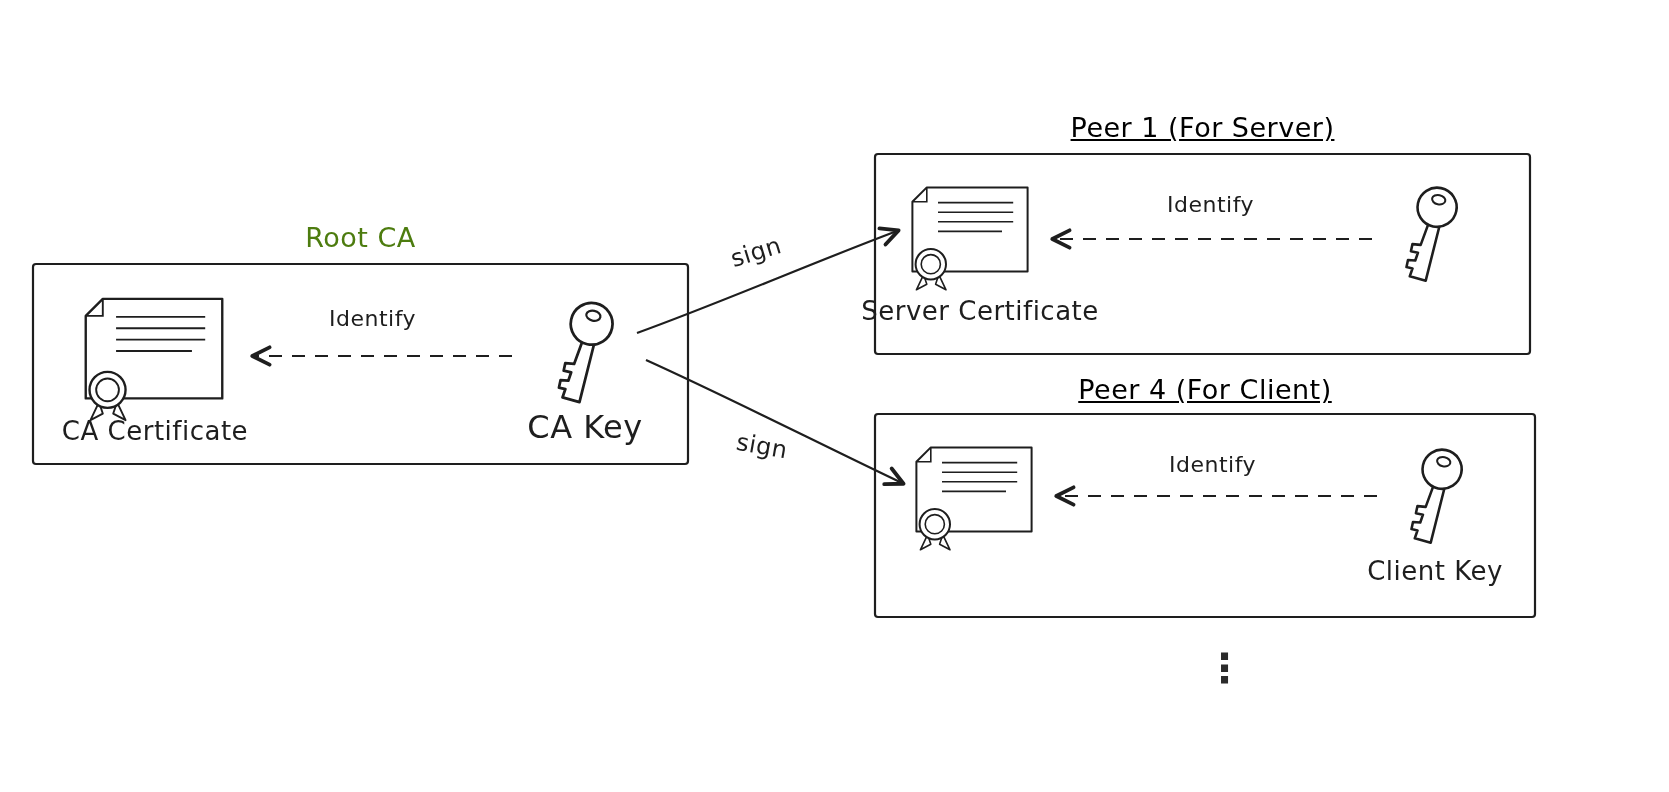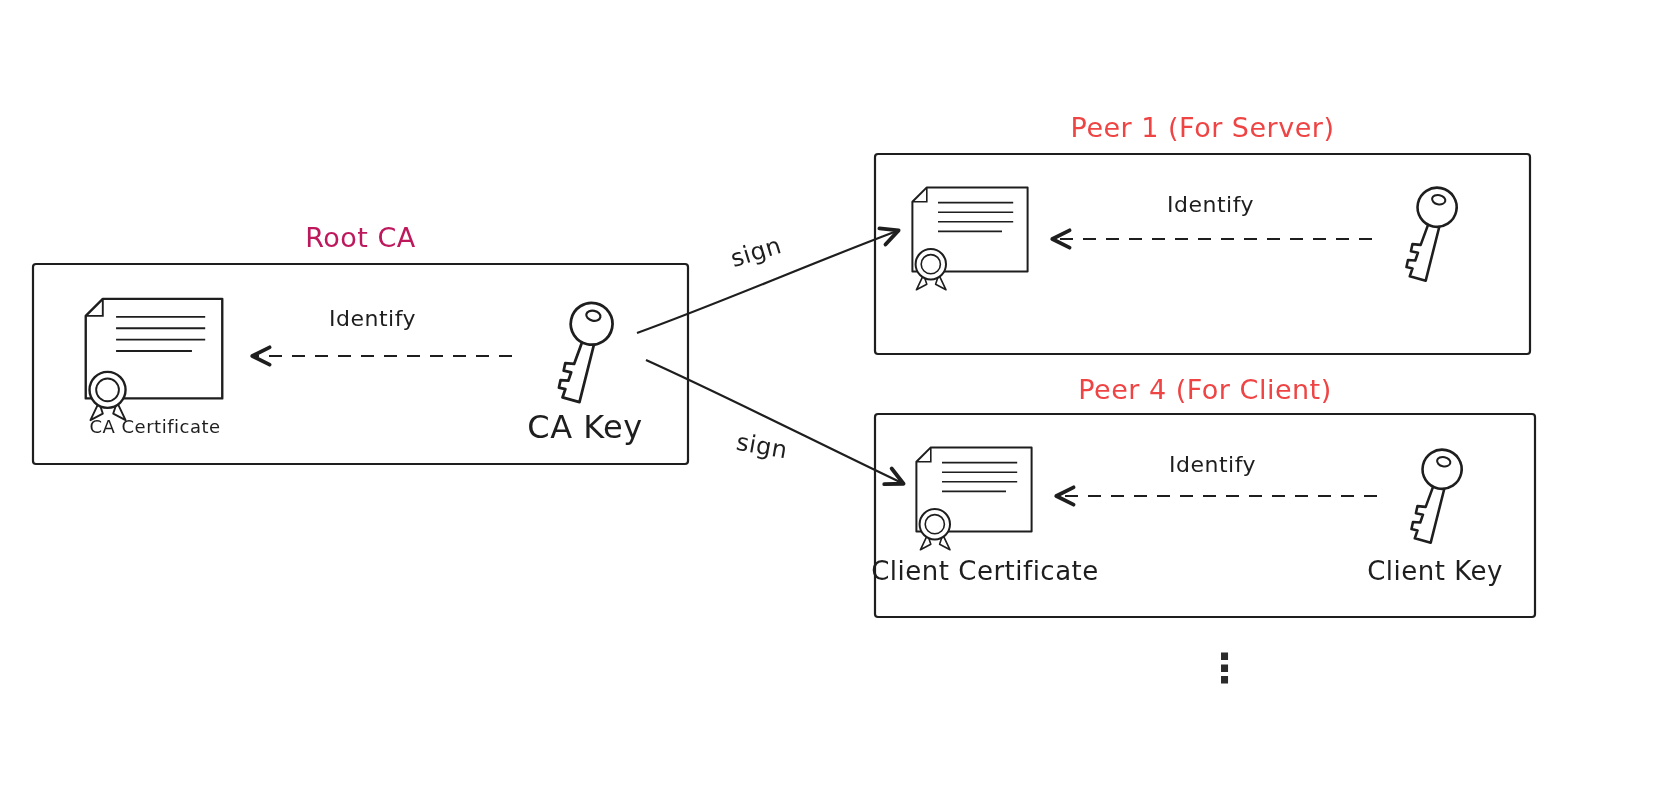--- a/index.html
+++ b/index.html
@@ -2,22 +2,22 @@
 <html><head>
 <meta charset="utf-8">
 <style>
   html,body{margin:0;padding:0;background:#ffffff;}
   .canvas{position:relative;width:1669px;height:792px;background:#ffffff;
           font-family:"DejaVu Sans",sans-serif;overflow:hidden;}
   svg.layer{position:absolute;left:0;top:0;}
   .lbl{position:absolute;color:#1e1e1e;font-size:22px;text-align:center;
        letter-spacing:.5px;white-space:nowrap;}
   .title{font-size:27px;font-weight:500;}
-  .red{color:#be185d;}
-  .blue{color:#ef4444;}
+  .red{color:#4d7c0f;}
+  .blue{color:#000000;text-decoration:underline;}
   .sign{font-size:24px;}
   .sign-top{transform:rotate(-17deg);}
   .sign-bottom{transform:rotate(10deg);}
   .dots{font-size:40px;font-weight:bold;color:#2b2b2b;line-height:1;}
 </style>
 </head>
 <body>
 
 <div class="canvas">
 
@@ -62,29 +62,29 @@
     <line x1="512" y1="356" x2="254" y2="356" stroke="#1e1e1e" stroke-width="2.2" stroke-dasharray="13 10" marker-end="url(#arrowhead)"></line>
     <line x1="1372" y1="239" x2="1054" y2="239" stroke="#1e1e1e" stroke-width="2.2" stroke-dasharray="13 10" marker-end="url(#arrowhead)"></line>
     <line x1="1377" y1="496" x2="1058" y2="496" stroke="#1e1e1e" stroke-width="2.2" stroke-dasharray="13 10" marker-end="url(#arrowhead)"></line>
 
     <path d="M637 333 C 720 303, 812 263, 897 231" fill="none" stroke="#1e1e1e" stroke-width="2.2" marker-end="url(#arrowhead)"></path>
     <path d="M646 360 C 730 398, 820 444, 902 483" fill="none" stroke="#1e1e1e" stroke-width="2.2" marker-end="url(#arrowhead)"></path>
   </svg>
 
   <div class="lbl title red" style="left:33px;top:222px;width:655px;">Root CA</div>
   <div class="lbl" style="left:270px;top:306px;width:205px;">Identify</div>
-  <div class="lbl" style="left:15px;top:416px;width:280px;font-size:18px;">CA Certificate</div>
+  <div class="lbl" style="left:15px;top:416px;width:280px;font-size:26px;">CA Certificate</div>
   <div class="lbl" style="left:505px;top:408px;width:160px;font-size:32px;">CA Key</div>
 
   <div class="lbl title blue" style="left:875px;top:112px;width:655px;">Peer 1 (For Server)</div>
   <div class="lbl" style="left:1108px;top:192px;width:205px;">Identify</div>
+  <div class="lbl" style="left:840px;top:296px;width:280px;font-size:26px;">Server Certificate</div>
 
   <div class="lbl title blue" style="left:875px;top:374px;width:660px;">Peer 4 (For Client)</div>
   <div class="lbl" style="left:1110px;top:452px;width:205px;">Identify</div>
-  <div class="lbl" style="left:845px;top:556px;width:280px;font-size:26px;">Client Certificate</div>
   <div class="lbl" style="left:1335px;top:556px;width:200px;font-size:26px;">Client Key</div>
 
   <div class="lbl sign sign-top" style="left:716px;top:238px;width:80px;">sign</div>
   <div class="lbl sign sign-bottom" style="left:722px;top:432px;width:80px;">sign</div>
 
   <div class="lbl dots" style="left:1185px;top:648px;width:80px;">⋮</div>
 
 </div>
 
 </body></html>

